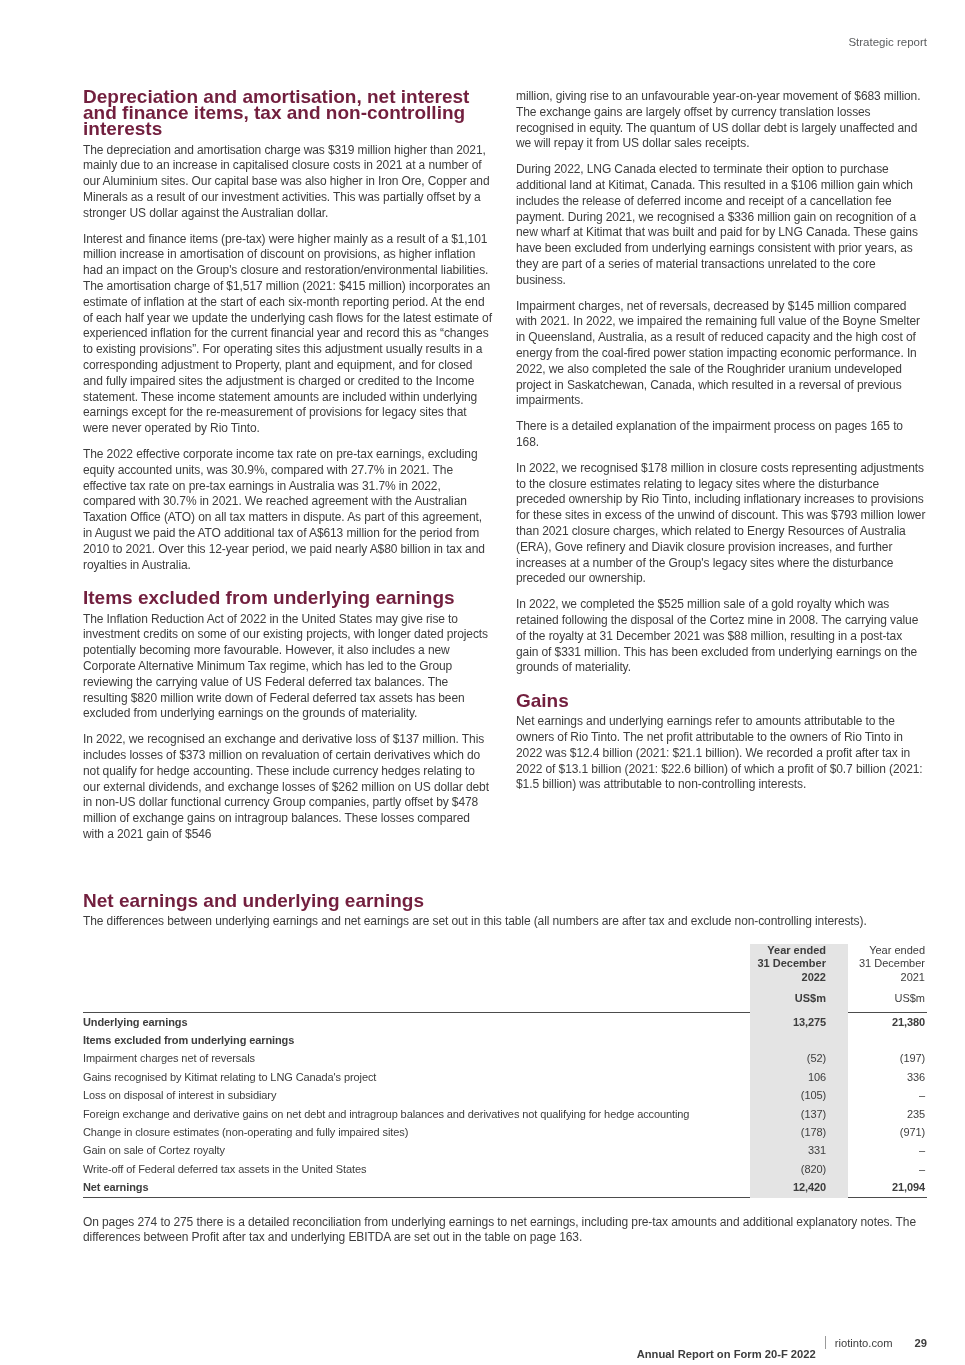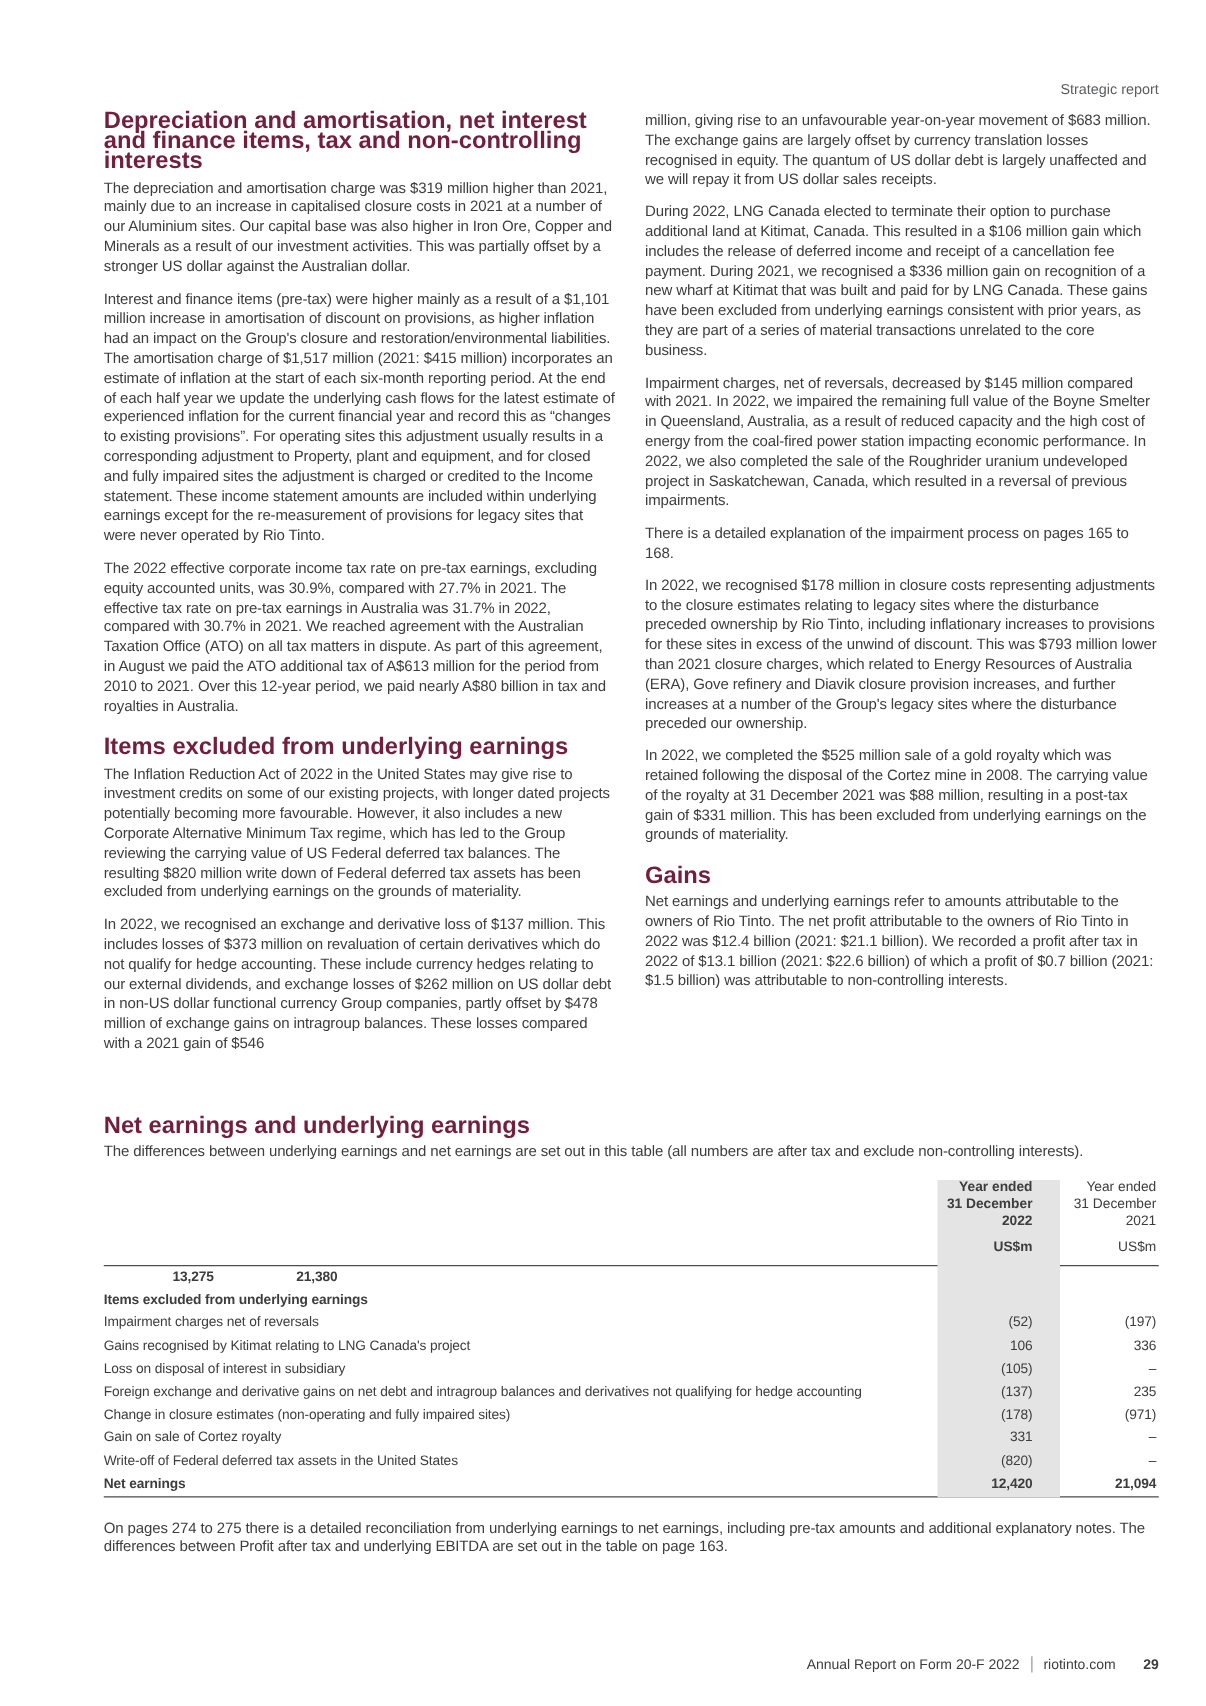--- a/index.html
+++ b/index.html
@@ -6,21 +6,21 @@
   html, body { background: #ffffff; }
   body {
     width: 965px; height: 1365px;
     position: relative;
     font-family: "Liberation Sans", sans-serif;
     color: #3d3d3d;
     overflow: hidden;
   }
   .page-header {
     position: absolute; top: 36px; left: 83px; width: 844px;
-    text-align: right; font-size: 11.5px; color: #5a5c5e; margin-top: 30px;
+    text-align: right; font-size: 11.5px; color: #5a5c5e;
   }
   .columns {
     position: absolute; top: 89px; left: 83px; width: 844px;
     display: flex; gap: 22px;
   }
   .col { width: 411px; }
   h2.sec-heading {
     color: #721f3e; font-size: 19px; font-weight: bold;
     line-height: 16.2px; margin-bottom: 5px;
   }
@@ -53,21 +53,21 @@
     font-size: 11px; line-height: 12.5px; min-height: 18.4px;
     align-items: center; letter-spacing: -0.1px;
   }
   .t-row.bold { font-weight: bold; }
   .table-note { margin-top: 17px; }
   .page-footer {
     position: absolute; top: 1325px; left: 83px; width: 844px;
     display: flex; justify-content: flex-end; align-items: center;
     font-size: 11.2px; color: #3d3d3d;
   }
-  .page-footer .report-title { font-weight: normal; }
+  .page-footer .report-title { font-weight: bold; margin-top: 23px; }
   .footer-divider {
     display: inline-block; width: 0; height: 13px;
     border-left: 1px solid #9a9a9a; margin: 0 9px;
   }
   .page-footer .page-num { font-weight: bold; margin-left: 22px; }
 </style>
 </head>
 <body>
 
 <div class="page-header">Strategic report</div>
@@ -111,20 +111,21 @@
 2021</div>
     </div>
     <div class="t-head-row t-units">
       <div class="t-label"></div>
       <div class="t-c22 bold">US$m</div>
       <div class="t-c21">US$m</div>
     </div>
 
     <div class="t-body t-rule-top">
       <div class="t-row bold">
+        <div class="t-label">Underlying earnings</div>
         <div class="t-c22">13,275</div>
         <div class="t-c21">21,380</div>
       </div>
       <div class="t-row bold">
         <div class="t-label">Items excluded from underlying earnings</div>
         <div class="t-c22"></div>
         <div class="t-c21"></div>
       </div>
       <div class="t-row">
         <div class="t-label">Impairment charges net of reversals</div>

